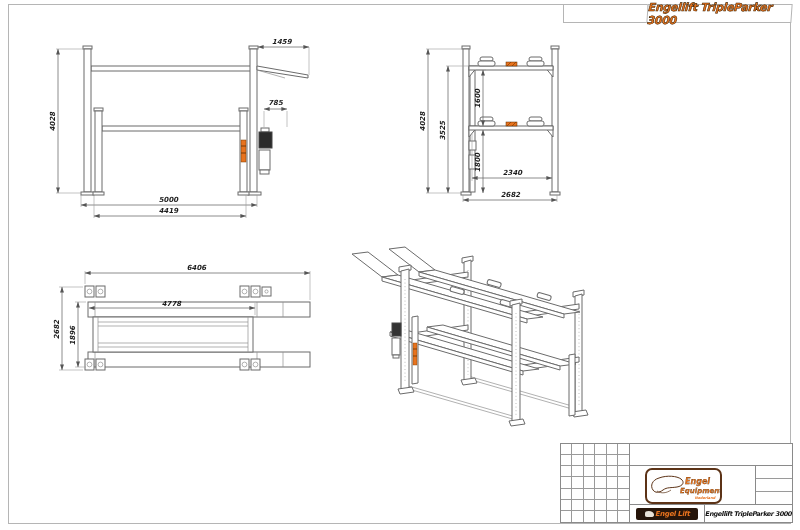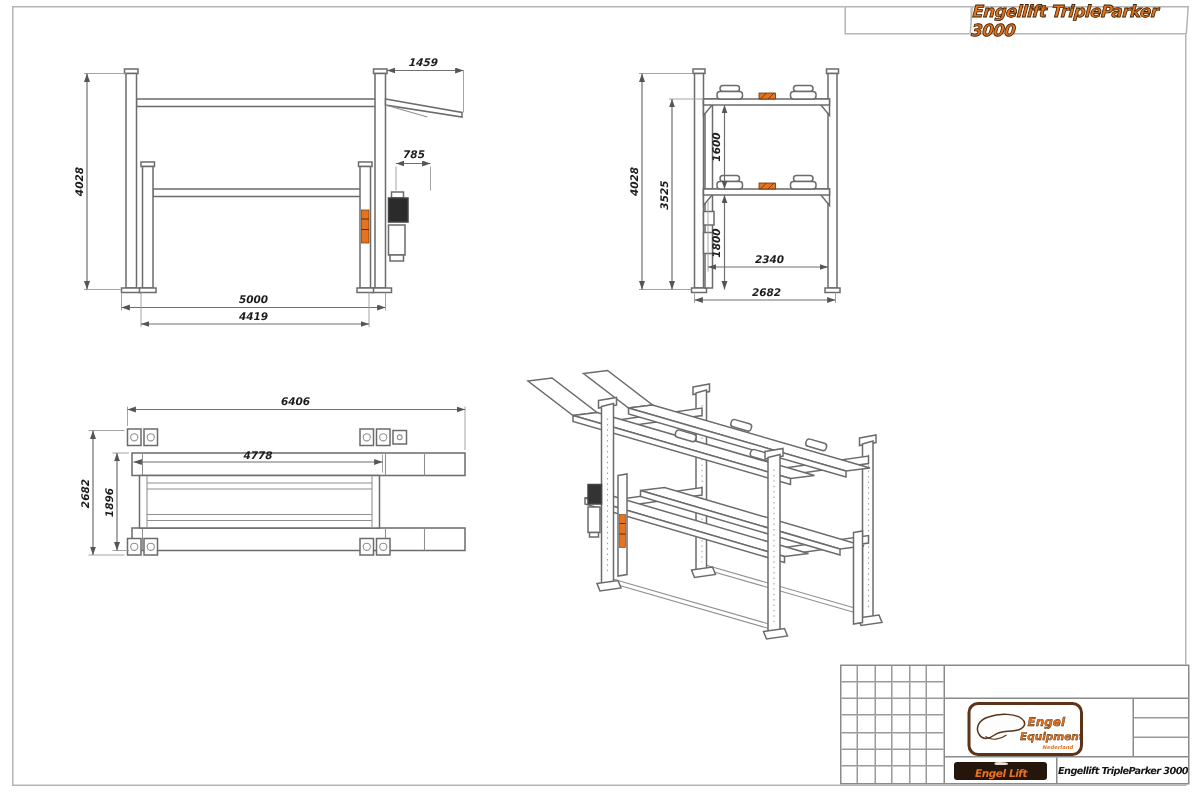--- a/index.html
+++ b/index.html
@@ -33,21 +33,21 @@
   .tb-r1{height:21px;border-bottom:1px solid #8a8a8a;}
   .tb-r2{flex:1;position:relative;}
   .logo-box{position:absolute;left:15px;top:2px;width:77px;height:36px;border:2px solid var(--logo-brown);
     border-radius:7px;box-sizing:border-box;background:#fff;overflow:hidden;}
   .tb-rightcol{position:absolute;right:0;top:0;width:37px;height:100%;border-left:1px solid #8a8a8a;box-sizing:border-box;
     display:flex;flex-direction:column;}
   .tb-rightcol div{flex:1;border-bottom:1px solid #9a9a9a;}
   .tb-rightcol div:last-child{border-bottom:none;}
   .tb-r3{height:17px;border-top:1px solid #8a8a8a;display:flex;}
   .badge-cell{width:75px;border-right:1px solid #8a8a8a;box-sizing:border-box;display:flex;align-items:center;justify-content:center;}
-  .badge{background:#26150a;border-radius:2px;height:12px;width:62px;display:flex;align-items:center;justify-content:center;gap:2px;flex-direction:column;}
+  .badge{background:#26150a;border-radius:2px;height:12px;width:62px;display:flex;align-items:center;justify-content:center;gap:2px;}
   .badge-goose{width:9px;height:6px;background:#e9e2d8;border-radius:60% 90% 50% 40%;}
   .badge-text{font:italic bold 7px "DejaVu Sans",sans-serif;color:var(--accent);letter-spacing:-0.3px;white-space:nowrap;}
   .product-cell{flex:1;display:flex;align-items:center;justify-content:center;overflow:hidden;
     font:italic bold 6.5px "DejaVu Sans",sans-serif;color:#151515;letter-spacing:-0.4px;white-space:nowrap;}
   .logo-txt1{font:italic bold 8px "DejaVu Sans",sans-serif;fill:var(--accent);stroke:#3d2200;stroke-width:0.25;}
   .logo-txt2{font:italic bold 7px "DejaVu Sans",sans-serif;fill:var(--accent);stroke:#3d2200;stroke-width:0.25;}
   .logo-txt3{font:italic bold 3.5px "DejaVu Sans",sans-serif;fill:var(--accent);}
 </style>
 </head>
 <body>

